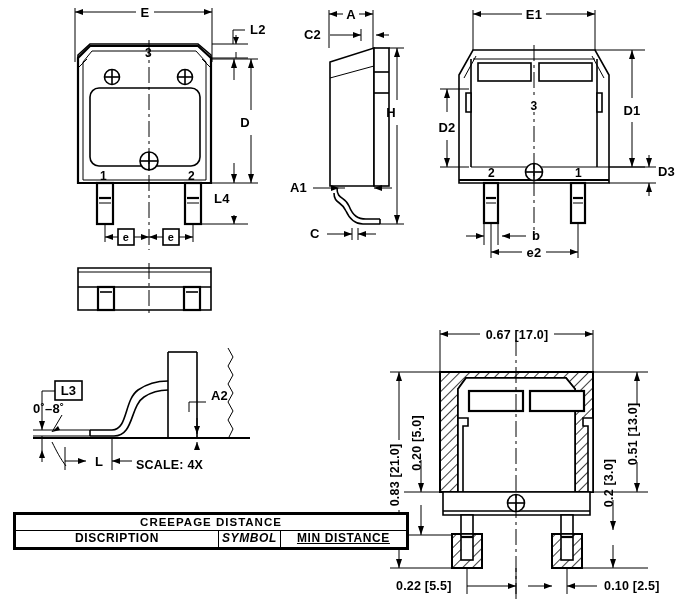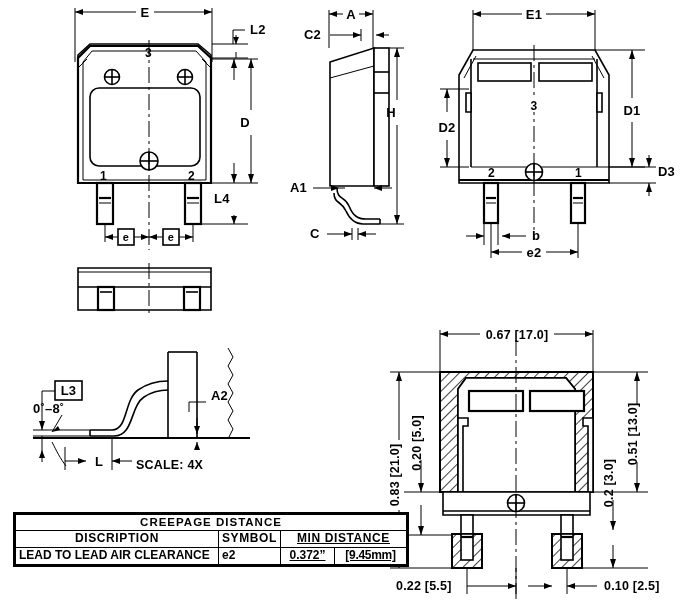--- a/index.html
+++ b/index.html
@@ -22,21 +22,21 @@
         stroke-dasharray:16 4 3 4;}
   
   #tbl{position:absolute;left:13px;top:512px;width:396px;
        border:2px solid #000;background:#fff;box-sizing:border-box;}
   #tbl table{border-collapse:collapse;width:100%;}
   #tbl td{border:1px solid #000;font-size:12px;font-weight:bold;
           padding:1px 3px;white-space:nowrap;line-height:1.15;}
   .ttl{text-align:center;font-size:11.5px !important;letter-spacing:1px;}
   .hd{text-align:center;letter-spacing:0.6px;}
   .cdesc{width:196px;}
-  .csym{width:52px;text-align:left;}
+  .csym{width:52px;text-align:center;font-style:italic;}
   .cmin{width:auto;text-align:center;white-space:nowrap;text-decoration:underline;}
   .inch{letter-spacing:0;}
   .brk{letter-spacing:-0.3px;}
 </style>
 </head>
 <body>
 
 <div id="sheet">
 <svg width="687" height="610" viewBox="0 0 687 610">
 
@@ -489,21 +489,15 @@
   <table>
     <tbody>
       <tr>
         <td class="ttl" colspan="4">CREEPAGE  DISTANCE</td>
       </tr>
       <tr>
         <td class="hd cdesc">DISCRIPTION</td>
         <td class="hd csym">SYMBOL</td>
         <td class="hd cmin" colspan="2">MIN  DISTANCE</td>
       </tr>
-      <tr>
-        <td class="cdesc">LEAD  TO  LEAD  AIR  CLEARANCE</td>
-        <td class="csym">e2</td>
-        <td class="cmin inch">0.372”</td>
-        <td class="cmin brk">[9.45mm]</td>
-      </tr>
     </tbody>
   </table>
 </div>
 
 </body></html>

